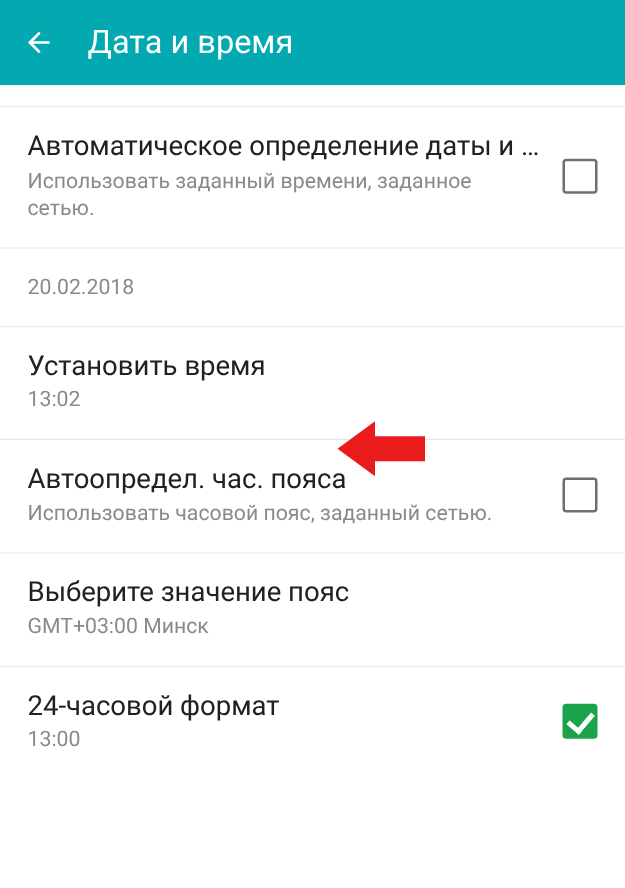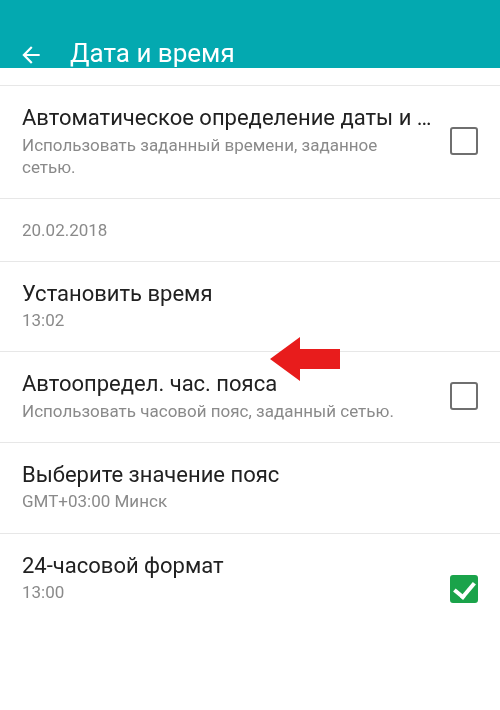--- a/index.html
+++ b/index.html
@@ -8,21 +8,21 @@
     height: 710px;
     font-family: Roboto, -apple-system, "Helvetica Neue", Arial, sans-serif;
     background: #fff;
     overflow: hidden;
     position: relative;
   }
   .appbar {
     background: #03a9b0;
     height: 68px;
     display: flex;
-    align-items: flex-end;
+    align-items: center;
     padding: 0 18px;
     gap: 26px;
   }
   .appbar .back-icon svg { display: block; }
   .appbar-title {
     color: #fff;
     font-size: 26px;
     font-weight: 400;
   }
   .spacer-top { height: 18px; background:#fff; border-bottom:1px solid #e7e7e7;}
@@ -119,21 +119,21 @@
   <div class="checkbox"></div>
 </div>
 
 <div class="row">
   <div class="row-text">
     <div class="row-title">Выберите значение пояс</div>
     <div class="row-sub">GMT+03:00 Минск</div>
   </div>
 </div>
 
-<div class="row" style="border-bottom:none;align-items:flex-end;">
+<div class="row" style="border-bottom:none;">
   <div class="row-text">
     <div class="row-title">24-часовой формат</div>
     <div class="row-sub">13:00</div>
   </div>
   <div class="checkbox checked"></div>
 </div>
 
 <div class="annotation-arrow">
   <svg width="70" height="50" viewBox="0 0 70 50">
     <polygon points="0,25 30,3 30,15 70,15 70,35 30,35 30,47" fill="#e81c1c"></polygon>

